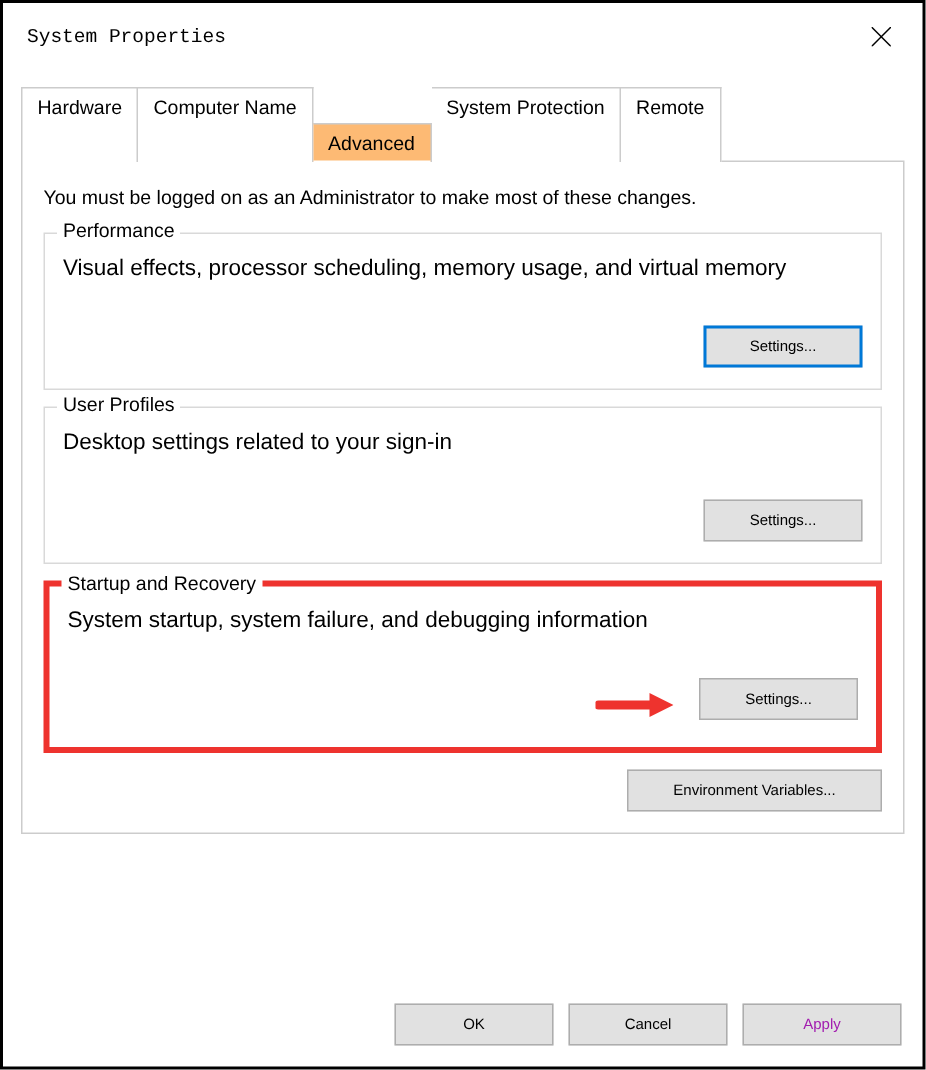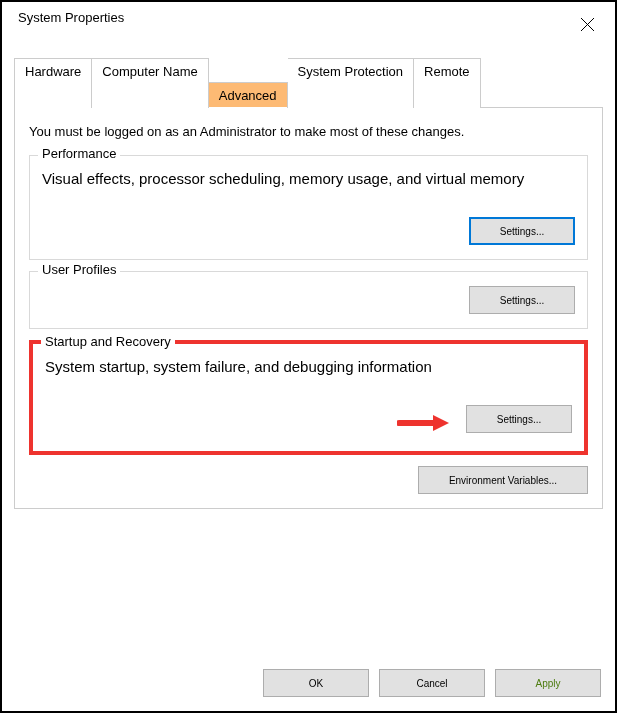--- a/index.html
+++ b/index.html
@@ -8,22 +8,24 @@
       font-size: 13px;
       background: #fff;
       width: 617px;
       height: 713px;
       border: 2px solid #000;
       position: relative;
     }
     .titlebar {
       display: flex;
       justify-content: space-between;
+      align-items: center;
       padding: 8px 12px 8px 16px;
       height: 44px;
+      font-family: Liberation Mono, monospace;
     }
     .close-btn {
       width: 32px;
       height: 28px;
       display: flex;
       align-items: center;
       justify-content: center;
       cursor: pointer;
     }
     .close-btn svg { width: 13px; height: 13px; }
@@ -98,21 +100,21 @@
       border: 1px solid #adadad;
       font-family: inherit;
       font-size: 10px;
       cursor: pointer;
     }
     .winbtn.focused {
       border: 2px solid #0078d7;
       background: #e1e1e1;
     }
     .winbtn.disabled {
-      color: #4d7c0f;
+      color: #a21caf;
       cursor: default;
     }
     .bottom-buttons {
       position: absolute;
       bottom: 14px;
       right: 14px;
       display: flex;
       gap: 10px;
     }
     .highlight-box {
@@ -154,20 +156,21 @@
   <div class="group">
     <div class="group-title">Performance</div>
     <div class="group-desc">Visual effects, processor scheduling, memory usage, and virtual memory</div>
     <div class="group-btn-row">
       <button class="winbtn focused">Settings...</button>
     </div>
   </div>
 
   <div class="group">
     <div class="group-title">User Profiles</div>
+    <div class="group-desc">Desktop settings related to your sign-in</div>
     <div class="group-btn-row">
       <button class="winbtn">Settings...</button>
     </div>
   </div>
 
   <div class="group highlight-box" style="position:relative; padding-bottom:18px;">
     <div class="group-title">Startup and Recovery</div>
     <div class="group-desc">System startup, system failure, and debugging information</div>
     <div class="group-btn-row">
       <button class="winbtn">Settings...</button>

